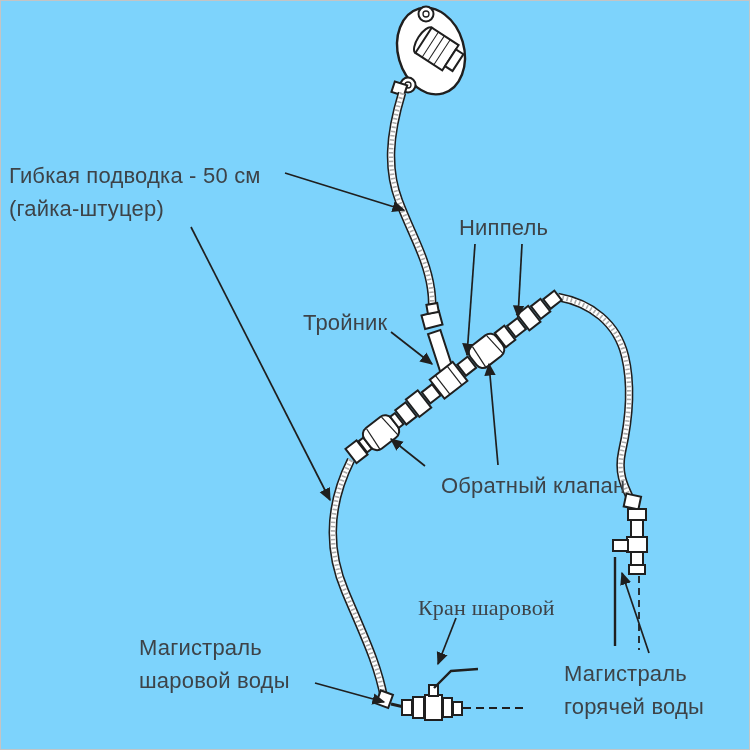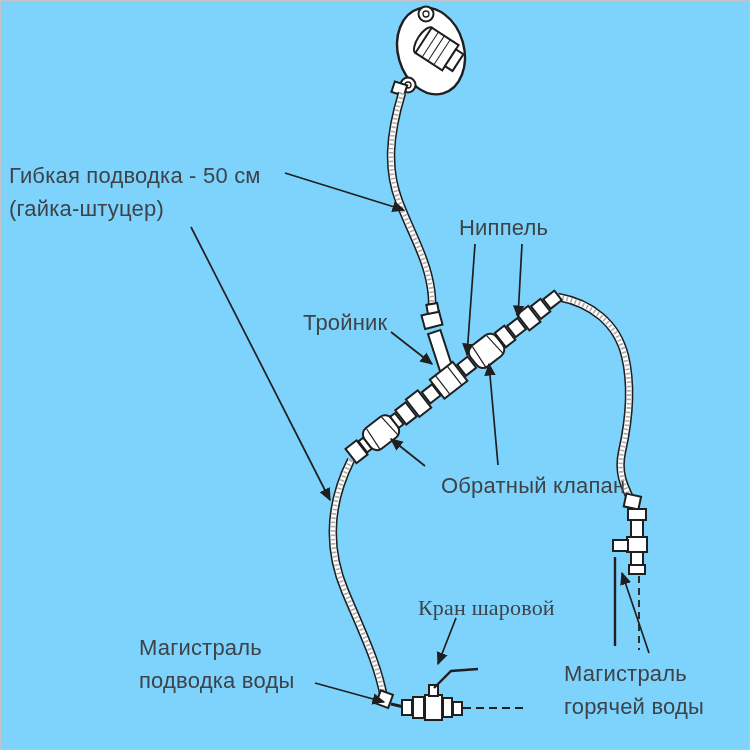--- a/index.html
+++ b/index.html
@@ -144,21 +144,21 @@
   <div class="label" style="left:302px; top:305px;">Тройник</div>
 
   <div class="label" style="left:458px; top:210px;">Ниппель</div>
 
   <div class="label" style="left:394px; top:468px;margin-left:46px;">Обратный клапан</div>
 
   <div class="label" style="left:417px; top:590px;font-family:Liberation Serif, serif;">Кран шаровой</div>
 
   <div class="label" style="left:138px; top:630px;">
     <div>Магистраль</div>
-    <div>подводка воды</div>
+    <div>шаровой воды</div>
   </div>
 
   <div class="label" style="left:563px; top:656px;">
     <div>Магистраль</div>
     <div>горячей воды</div>
   </div>
 
 </div>
 
 </body></html>

